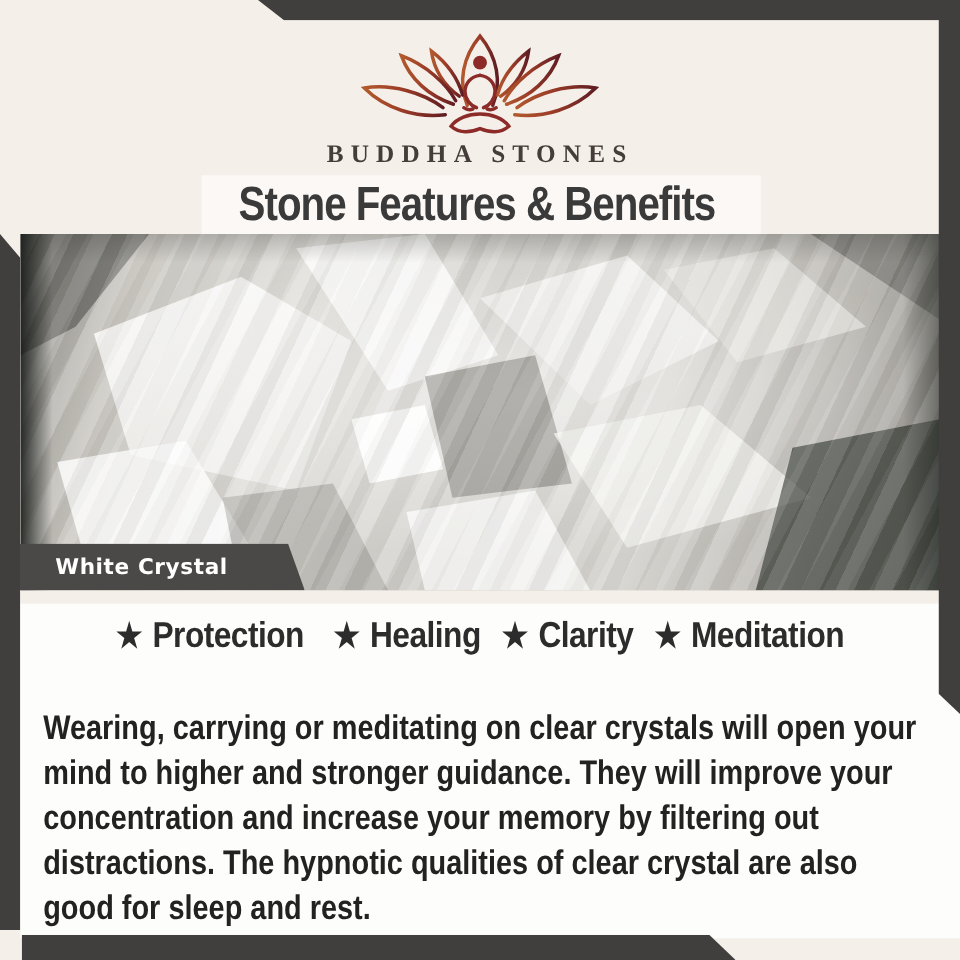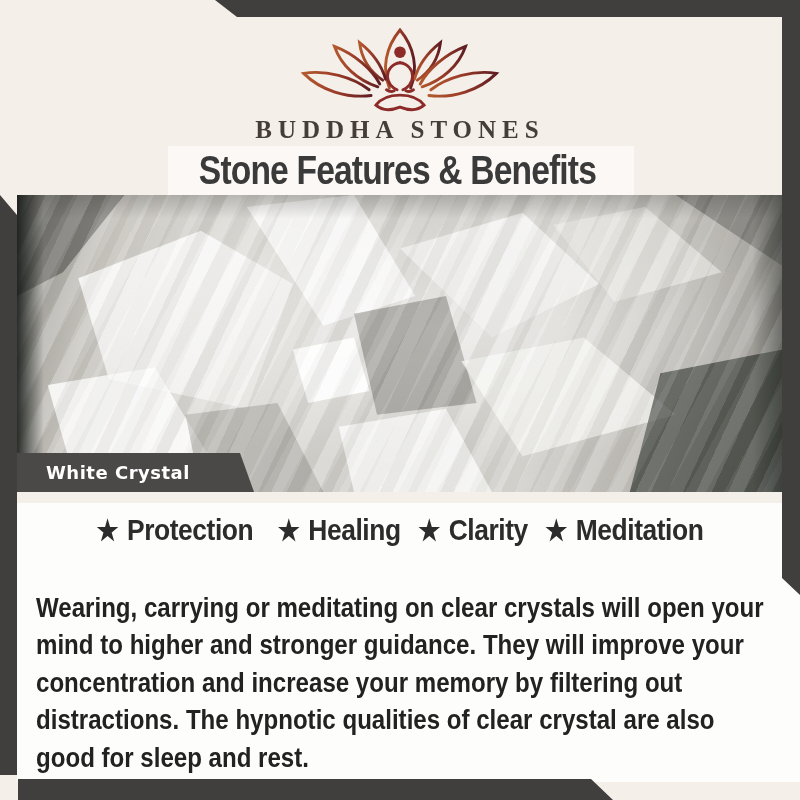--- a/index.html
+++ b/index.html
@@ -18,21 +18,21 @@
     clip-path:polygon(0 0,100% 20px,100% 100%,0 100%);}
   .bar-bottom{left:18px;top:779px;width:595px;height:21px;
     clip-path:polygon(0 0,calc(100% - 22px) 0,100% 100%,0 100%);}
   
   .white-panel{position:absolute;left:17px;right:0;top:503px;bottom:18px;
     background:#fdfdfb;z-index:1;}
   
   .brand{position:absolute;top:26px;left:0;right:0;text-align:center;z-index:3;}
   .brand svg{display:block;margin:0 auto;}
   .brand-name{display:block;margin-top:1px;
-    font-family:"Liberation Serif",serif;font-size:25px;font-weight:600;
+    font-family:"Liberation Serif",serif;font-size:21px;font-weight:600;
     letter-spacing:6px;color:#453d3a;}
   
   .banner{position:absolute;left:168px;top:146px;width:466px;height:49px;
     background:#fbf8f5;z-index:3;display:flex;align-items:center;justify-content:flex-end;}
   .banner h1{margin:0;font-size:40px;font-weight:700;color:#3b3a3a;
     letter-spacing:-1px;white-space:nowrap;
     display:inline-block;transform:scaleX(.84);}
   
   .photo{position:absolute;left:17px;top:195px;width:766px;height:297px;z-index:2;
     background:

